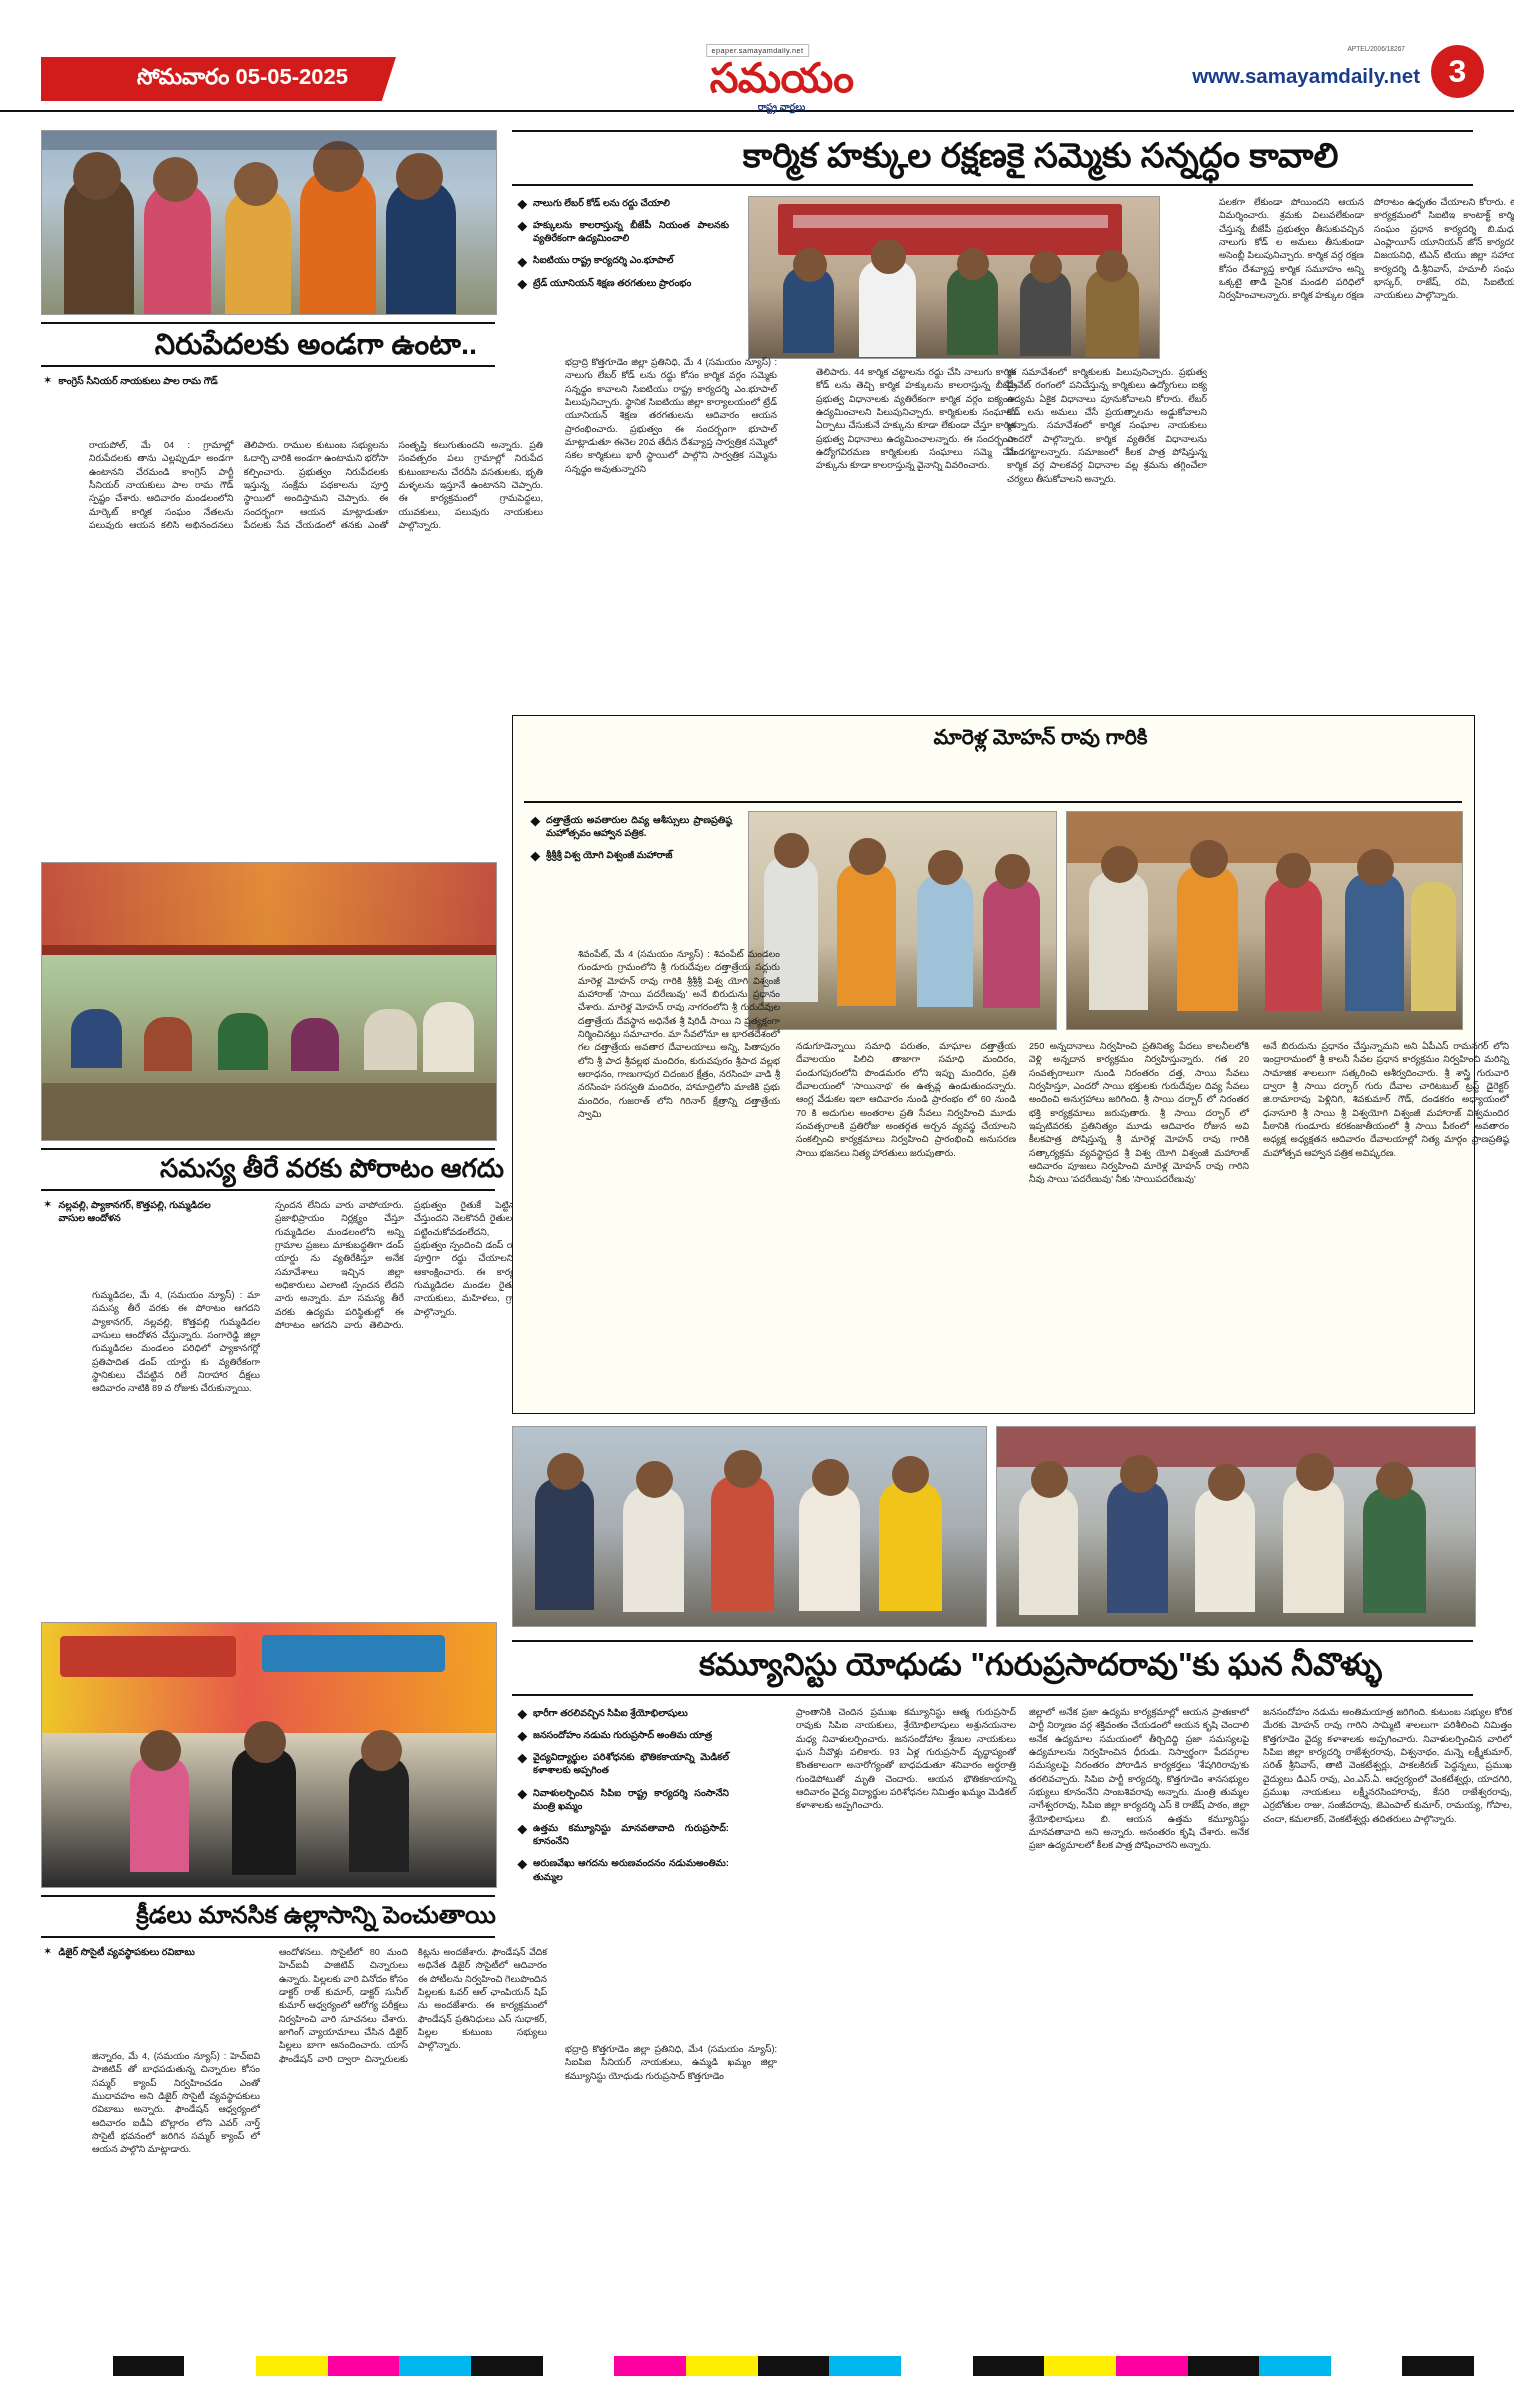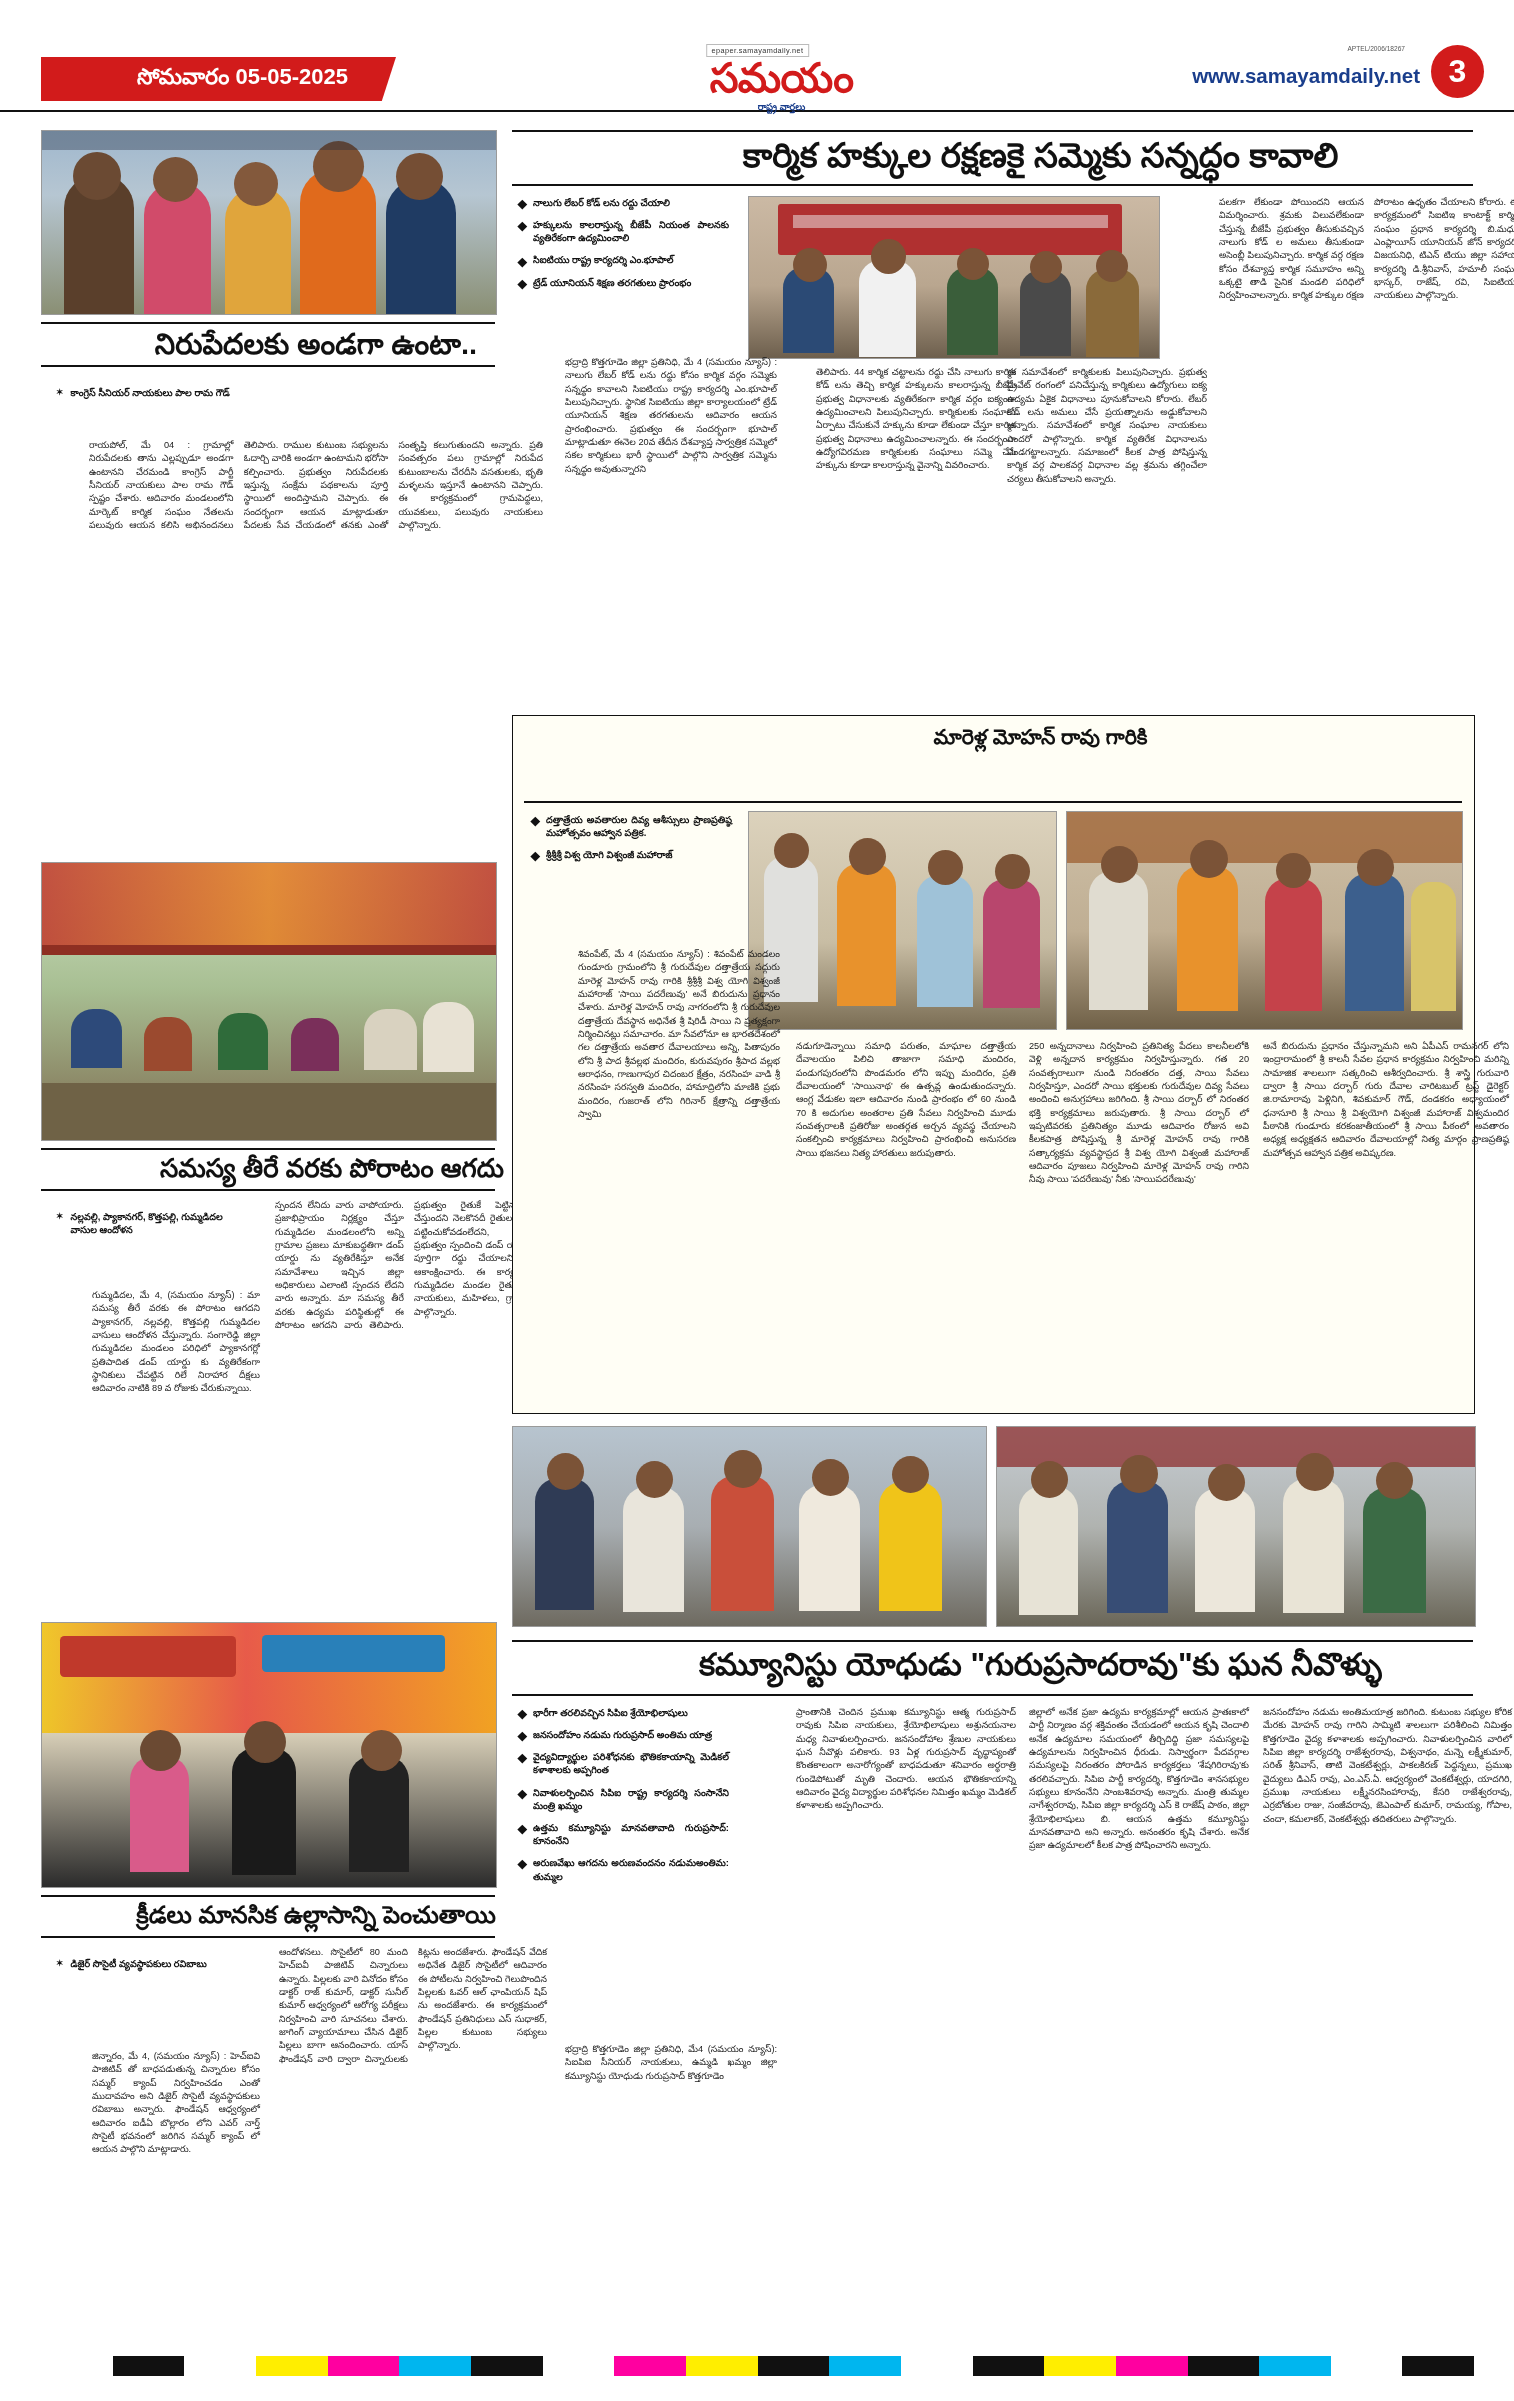--- a/index.html
+++ b/index.html
@@ -67,21 +67,21 @@
   .photo i{position:absolute;display:block;}
   .bullet-list{list-style:none;margin:0;padding:0;}
   .bullet-list li{
     position:relative;padding-left:16px;margin-bottom:8.8px;
     font-size:9.5px;line-height:1.4;color:#111;font-weight:bold;text-align:justify;
   }
   .bullet-list li:before{
     content:"";position:absolute;left:1.5px;top:5.1px;width:6.6px;height:6.6px;background:#111;
     transform:rotate(45deg);
   }
-  .star-list{list-style:none;margin:12px;padding:0;}
+  .star-list{list-style:none;margin:0;padding:0;}
   .star-list li{
     position:relative;padding-left:14.6px;margin-bottom:7.3px;
     font-size:9.5px;line-height:1.35;color:#111;font-weight:bold;
   }
   .star-list li:before{
     content:"\2736";position:absolute;left:0;top:0;font-size:8.8px;color:#111;
   }
   #photo1{left:41px;top:130px;width:454px;height:183px;}
   #t1-title{position:absolute;left:41px;top:328px;width:454px;font-size:29px;}
   #t1-rule1{left:41px;top:322px;width:454px;height:2.2px;}

